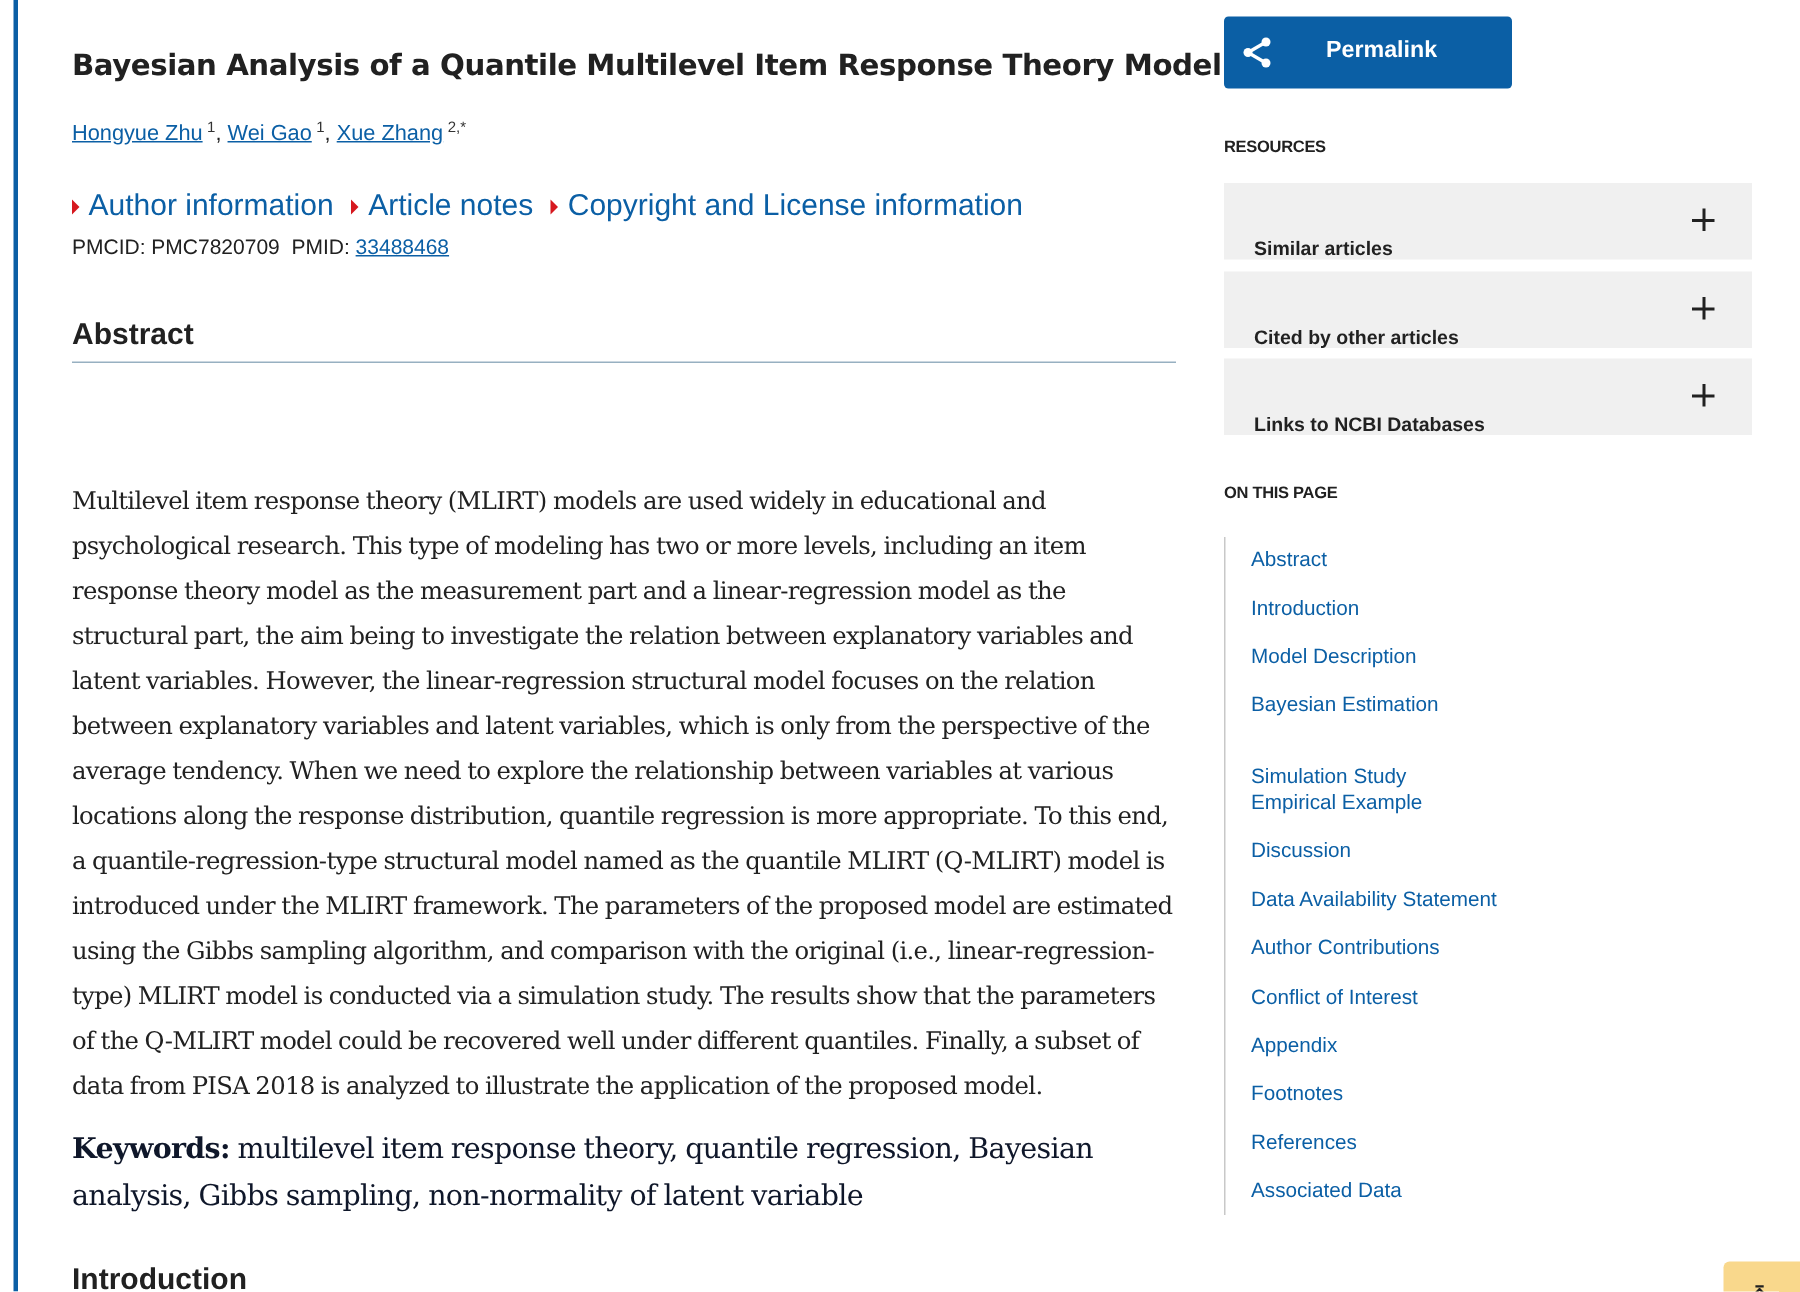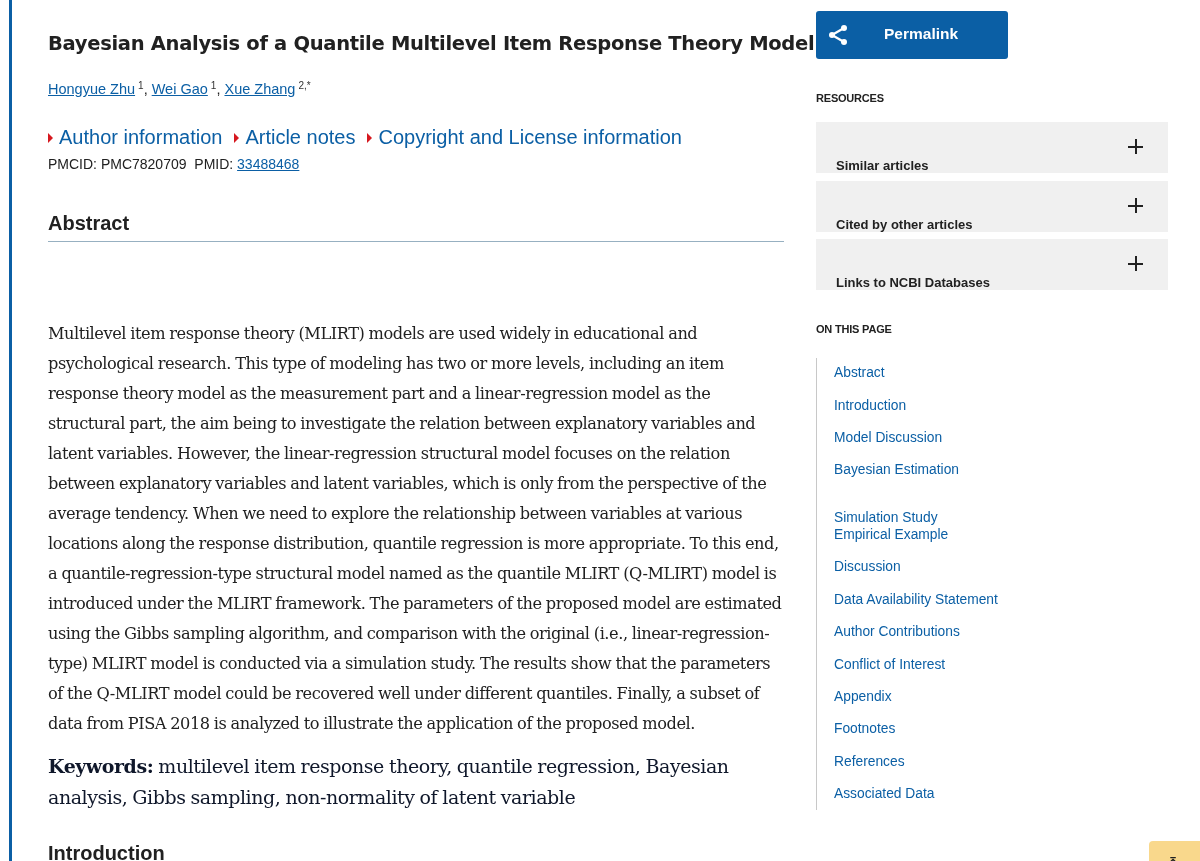--- a/index.html
+++ b/index.html
@@ -119,21 +119,21 @@
   <div class="acc" style="top:239px">
     <span class="lbl">Links to NCBI Databases</span>
     <span class="plus"></span>
   </div>
 
   <div class="sec-label" style="top:323px">ON THIS PAGE</div>
 
   <nav class="toc">
     <a class="toc-item" style="top:7px">Abstract</a>
     <a class="toc-item" style="top:40px">Introduction</a>
-    <a class="toc-item" style="top:72px">Model Discussion</a>
+    <a class="toc-item" style="top:72px">Model Description</a>
     <a class="toc-item" style="top:104px">Bayesian Estimation</a>
     <a class="toc-item" style="top:152px">Simulation Study</a>
     <a class="toc-item" style="top:169px">Empirical Example</a>
     <a class="toc-item" style="top:201px">Discussion</a>
     <a class="toc-item" style="top:234px">Data Availability Statement</a>
     <a class="toc-item" style="top:266px">Author Contributions</a>
     <a class="toc-item" style="top:299px">Conflict of Interest</a>
     <a class="toc-item" style="top:331px">Appendix</a>
     <a class="toc-item" style="top:363px">Footnotes</a>
     <a class="toc-item" style="top:396px">References</a>

